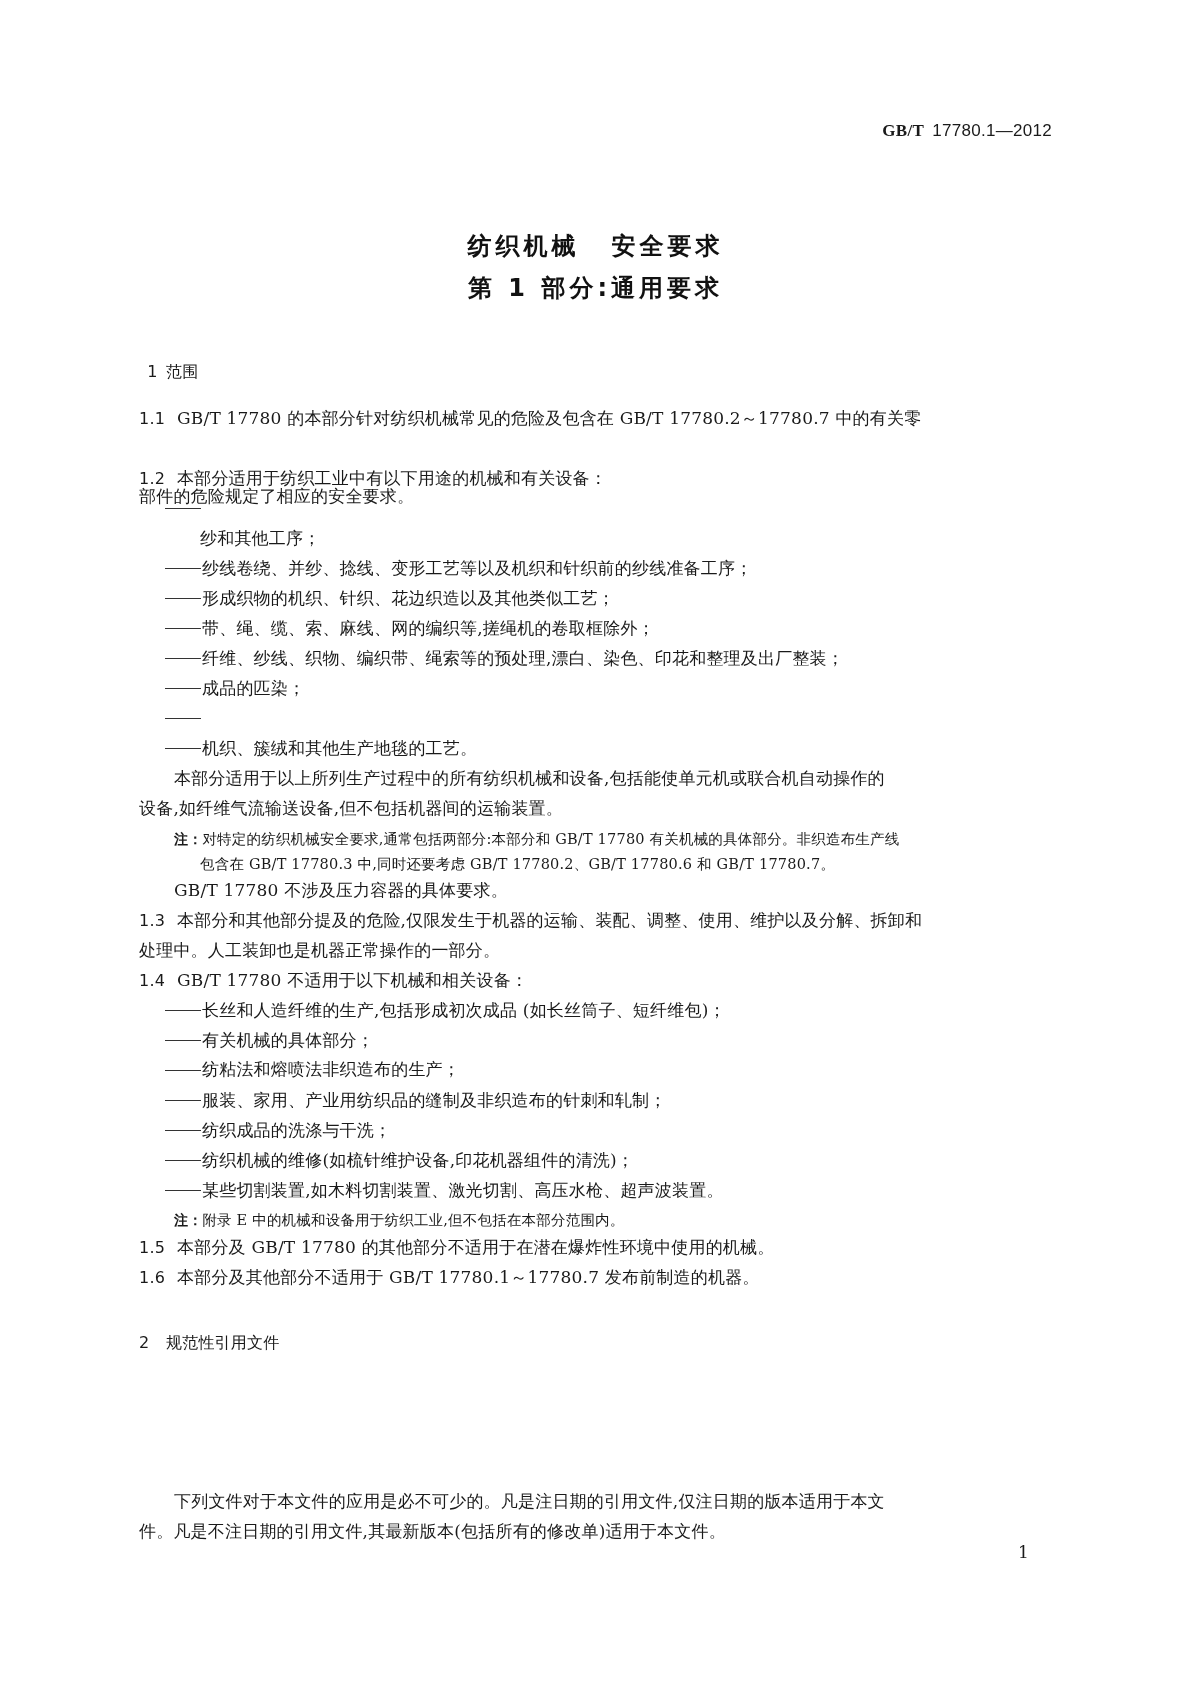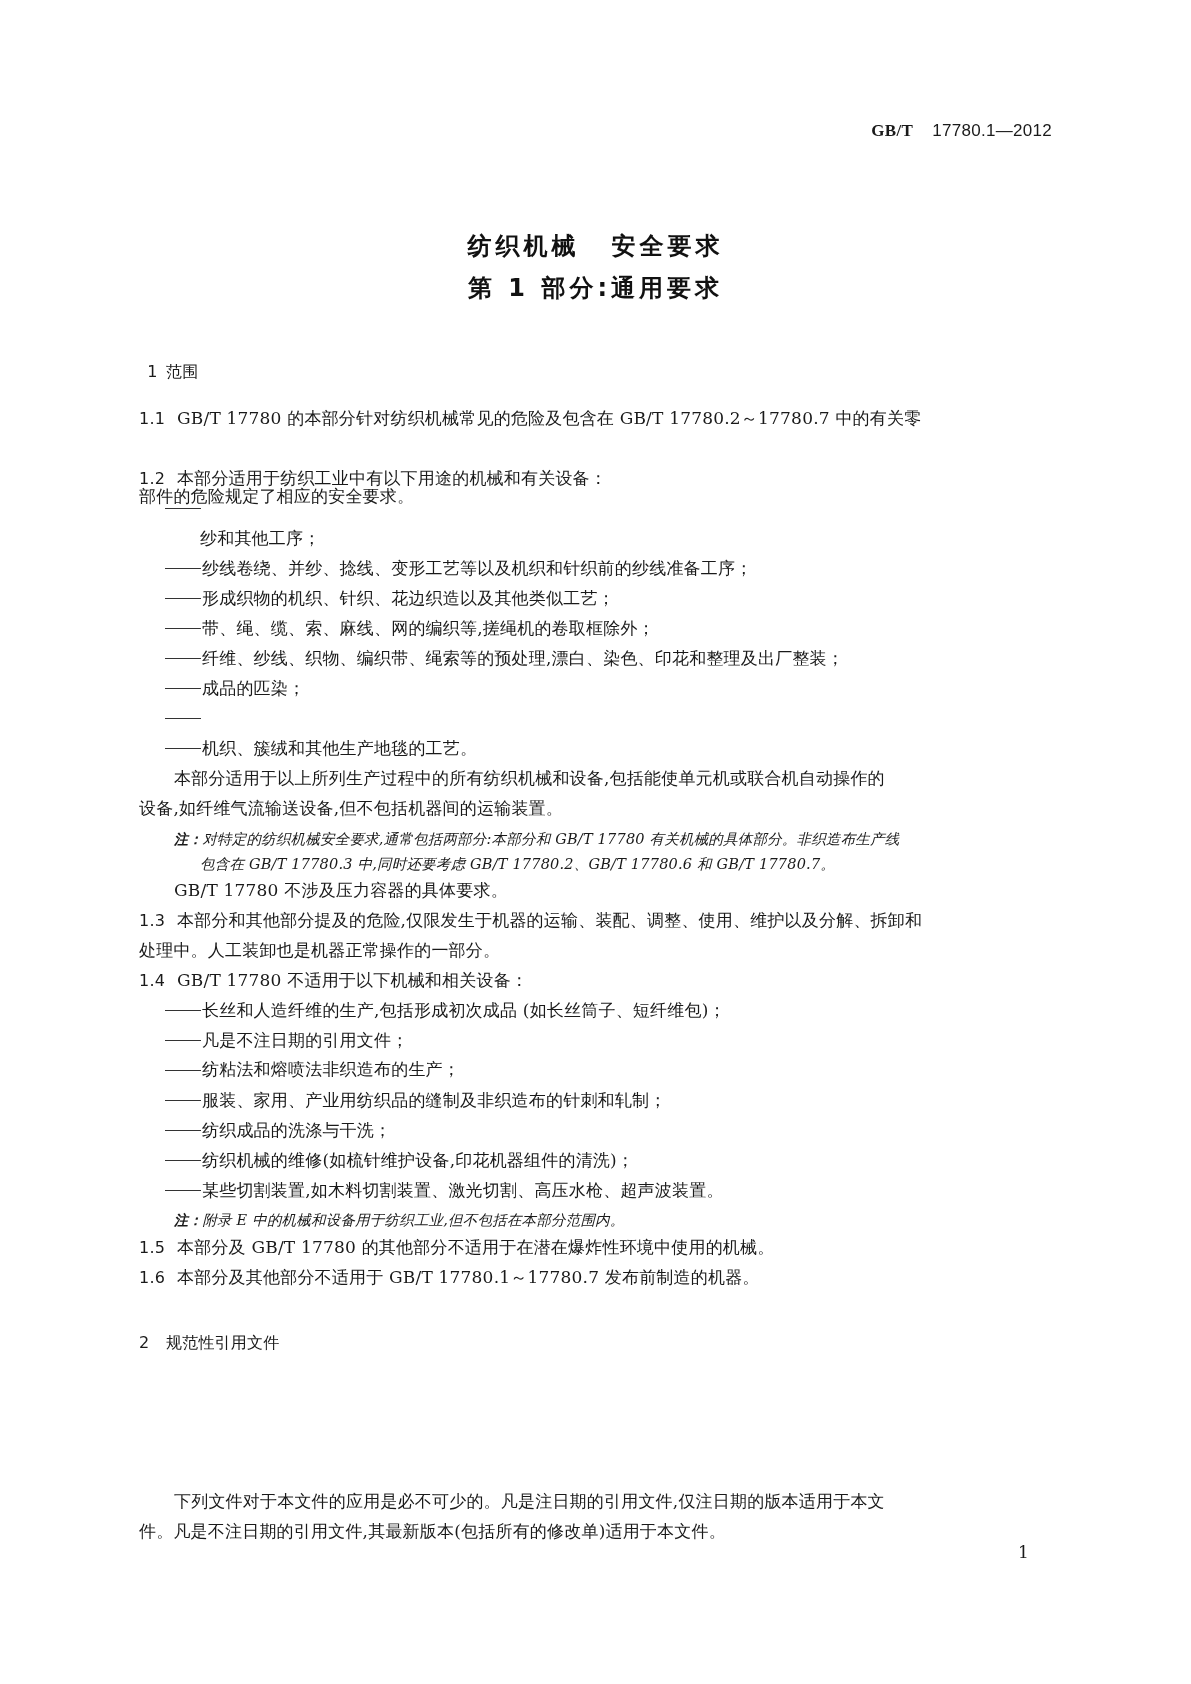--- a/index.html
+++ b/index.html
@@ -6,40 +6,40 @@
     body {
       width: 1191px; height: 1684px; position: relative; overflow: hidden;
       font-family: "DejaVu Serif", "Liberation Serif", serif;
       color: #1a1a1a;
     }
     .std-number {
       position: absolute; top: 121px; right: 139px;
       font-size: 17px; letter-spacing: 0.3px;
       font-family: "Liberation Sans", sans-serif;
     }
-    .std-number .gbt { font-family: "Liberation Serif", serif; font-weight: bold; margin-right: 19px; }
+    .std-number .gbt { font-family: "Liberation Serif", serif; font-weight: bold; margin-right: 8px; }
     .title {
       position: absolute; left: 0; width: 1191px; text-align: center;
       font-family: "DejaVu Sans", sans-serif; font-size: 24px; letter-spacing: 4px; color: #111; font-weight: bold;
     }
     .title.l1 { top: 230px; }
     .title.l2 { top: 272px; }
     .title .gap { display: inline-block; width: 32px; }
     .line {
       position: absolute; left: 139px; white-space: nowrap;
       font-size: 17px; line-height: 22px; letter-spacing: 0.2px;
     }
     .heading { font-family: "DejaVu Sans", sans-serif; font-size: 16px; }
     .heading .num { display: inline-block; width: 27px; }
     .clause-num { font-family: "DejaVu Sans", sans-serif; display: inline-block; width: 38px; font-size: 16px; }
     .dash-item { left: 165px; }
     .dash { display: inline-block; width: 36px; border-top: 1px solid #333; vertical-align: middle; margin-right: 1px; position: relative; top: -1px; }
     .cont-indent { left: 200px; }
     .para-indent { left: 174px; }
-    .note { font-size: 14.5px; font-style: italic; }
+    .note { font-size: 14.5px; }
     .note-lead { left: 174px; }
     .note-cont { left: 200px; }
     .note-label { font-weight: bold; font-family: "DejaVu Sans", sans-serif; font-size: 14px; }
     .page-num { position: absolute; left: 1018px; top: 1542px; font-size: 17px; }
   </style>
 </head>
 <body>
 
 <div>
 
@@ -88,21 +88,21 @@
   <div class="line" style="top:909px;">
     <span class="clause-num">1.3</span><span>本部分和其他部分提及的危险,仅限发生于机器的运输、装配、调整、使用、维护以及分解、拆卸和</span>
   </div>
   <div class="line" style="top:939px;">处理中。人工装卸也是机器正常操作的一部分。</div>
 
   <div class="line" style="top:969px;">
     <span class="clause-num">1.4</span><span>GB/T 17780 不适用于以下机械和相关设备：</span>
   </div>
 
   <div class="line dash-item" style="top:999px;"><span class="dash"></span><span>长丝和人造纤维的生产,包括形成初次成品 (如长丝筒子、短纤维包)；</span></div>
-  <div class="line dash-item" style="top:1029px;"><span class="dash"></span><span>凡是不注日期的引用文件；</span></div>
+  <div class="line dash-item" style="top:1029px;"><span class="dash"></span><span>有关机械的具体部分；</span></div>
   <div class="line dash-item" style="top:1059px;font-family:Liberation Serif, serif;"><span class="dash"></span><span>纺粘法和熔喷法非织造布的生产；</span></div>
   <div class="line dash-item" style="top:1089px;"><span class="dash"></span><span>服装、家用、产业用纺织品的缝制及非织造布的针刺和轧制；</span></div>
   <div class="line dash-item" style="top:1119px;"><span class="dash"></span><span>纺织成品的洗涤与干洗；</span></div>
   <div class="line dash-item" style="top:1149px;"><span class="dash"></span><span>纺织机械的维修(如梳针维护设备,印花机器组件的清洗)；</span></div>
   <div class="line dash-item" style="top:1179px;"><span class="dash"></span><span>某些切割装置,如木料切割装置、激光切割、高压水枪、超声波装置。</span></div>
 
   <div class="line note note-lead" style="top:1209px;">
     <span class="note-label">注：</span><span>附录 E 中的机械和设备用于纺织工业,但不包括在本部分范围内。</span>
   </div>
 

